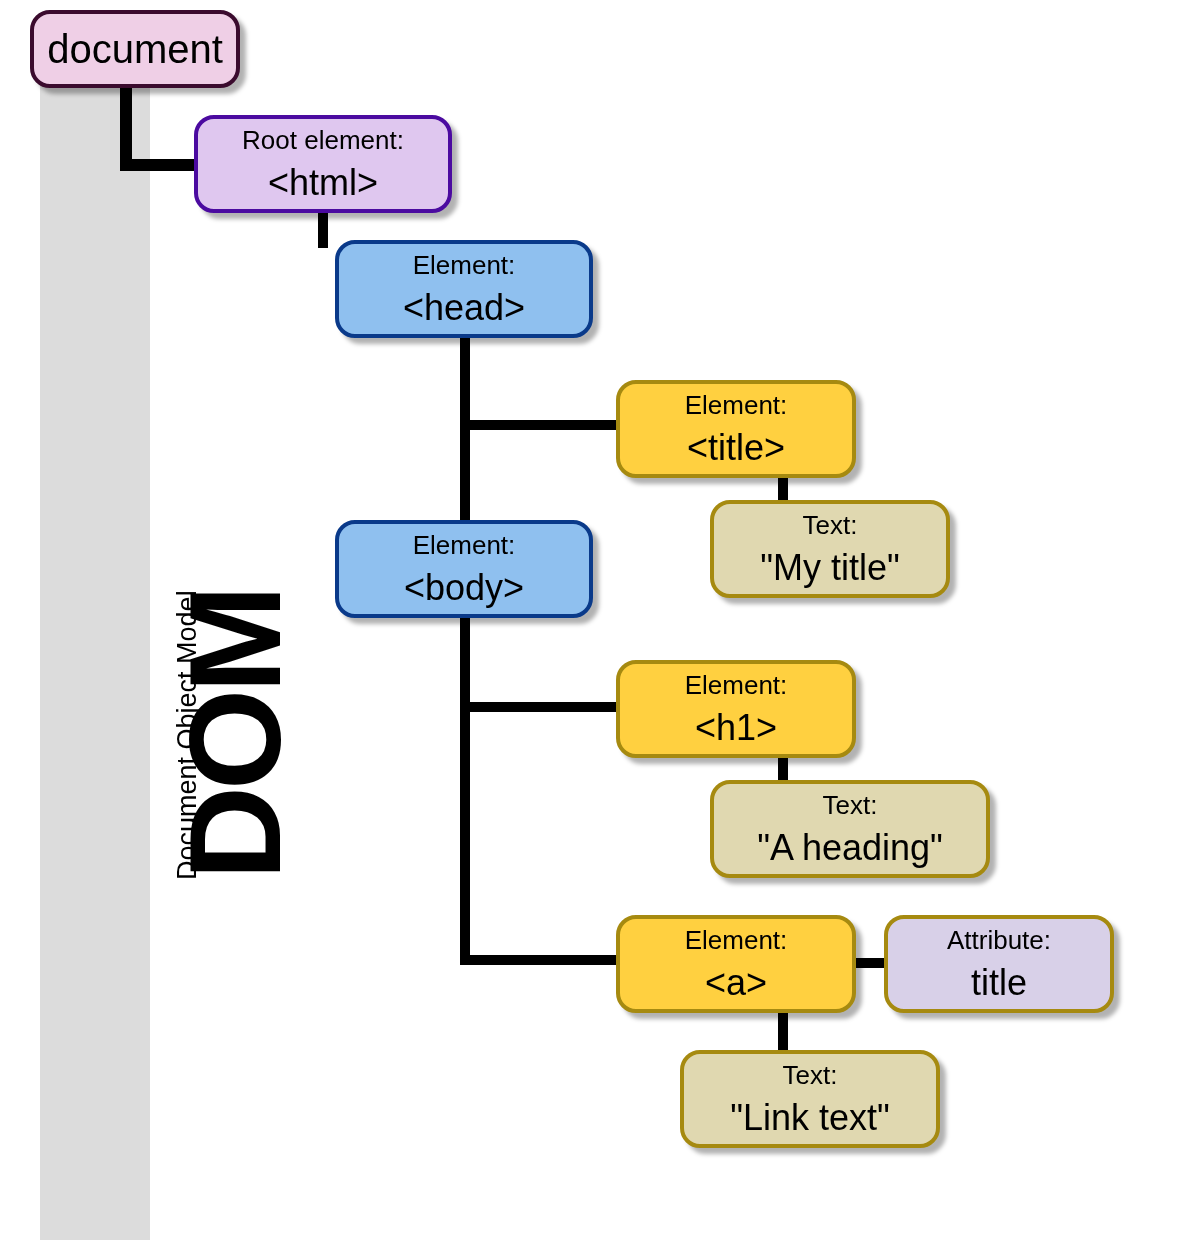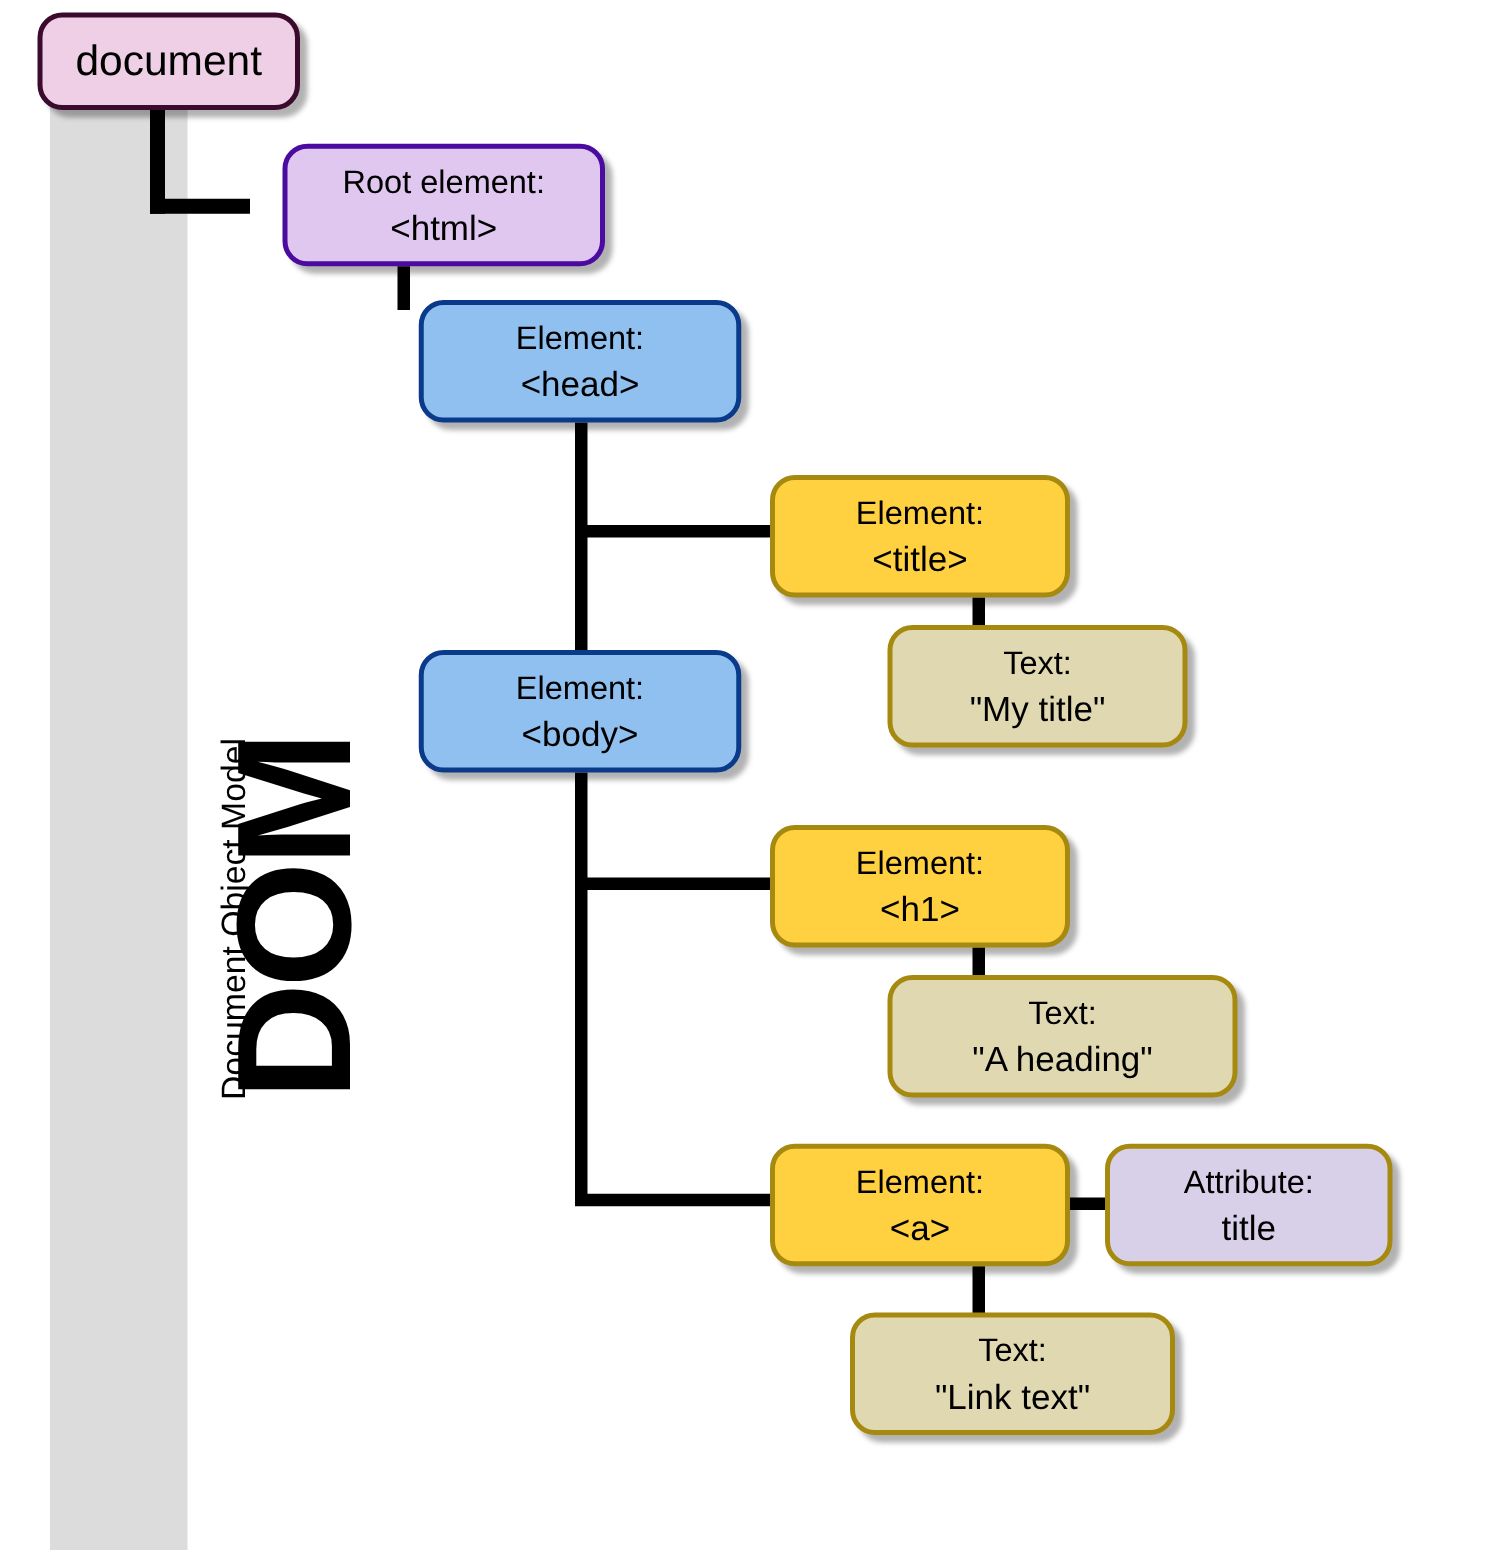--- a/index.html
+++ b/index.html
@@ -44,33 +44,33 @@
       border-radius: 20px;
       text-align: center;
       display: flex;
       flex-direction: column;
       justify-content: center;
       align-items: center;
       padding: 8px 14px;
       filter: drop-shadow(6px 6px 2px rgba(0,0,0,0.3));
     }
     .node .line1 { font-size: 26px; margin-bottom: 6px; }
-    .node .line2 { font-size: 28px; }
-    .single { font-size: 34px; }
+    .node .line2 { font-size: 36px; }
+    .single { font-size: 40px; }
     .doc {
       background: #efcfe6;
       border: 4px solid #3b0b2e;
       left: 30px; top: 10px;
       width: 210px; height: 78px;
     }
     .html {
       background: #dfc7ef;
       border: 4px solid #4b0aa0;
       left: 194px; top: 115px;
-      width: 258px; height: 98px; margin-left: 32px;
+      width: 258px; height: 98px;
     }
     .head {
       background: #8fc0ef;
       border: 4px solid #0a3a8a;
       left: 335px; top: 240px;
       width: 258px; height: 98px;
     }
     .title-el {
       background: #ffd040;
       border: 4px solid #a68a10;

